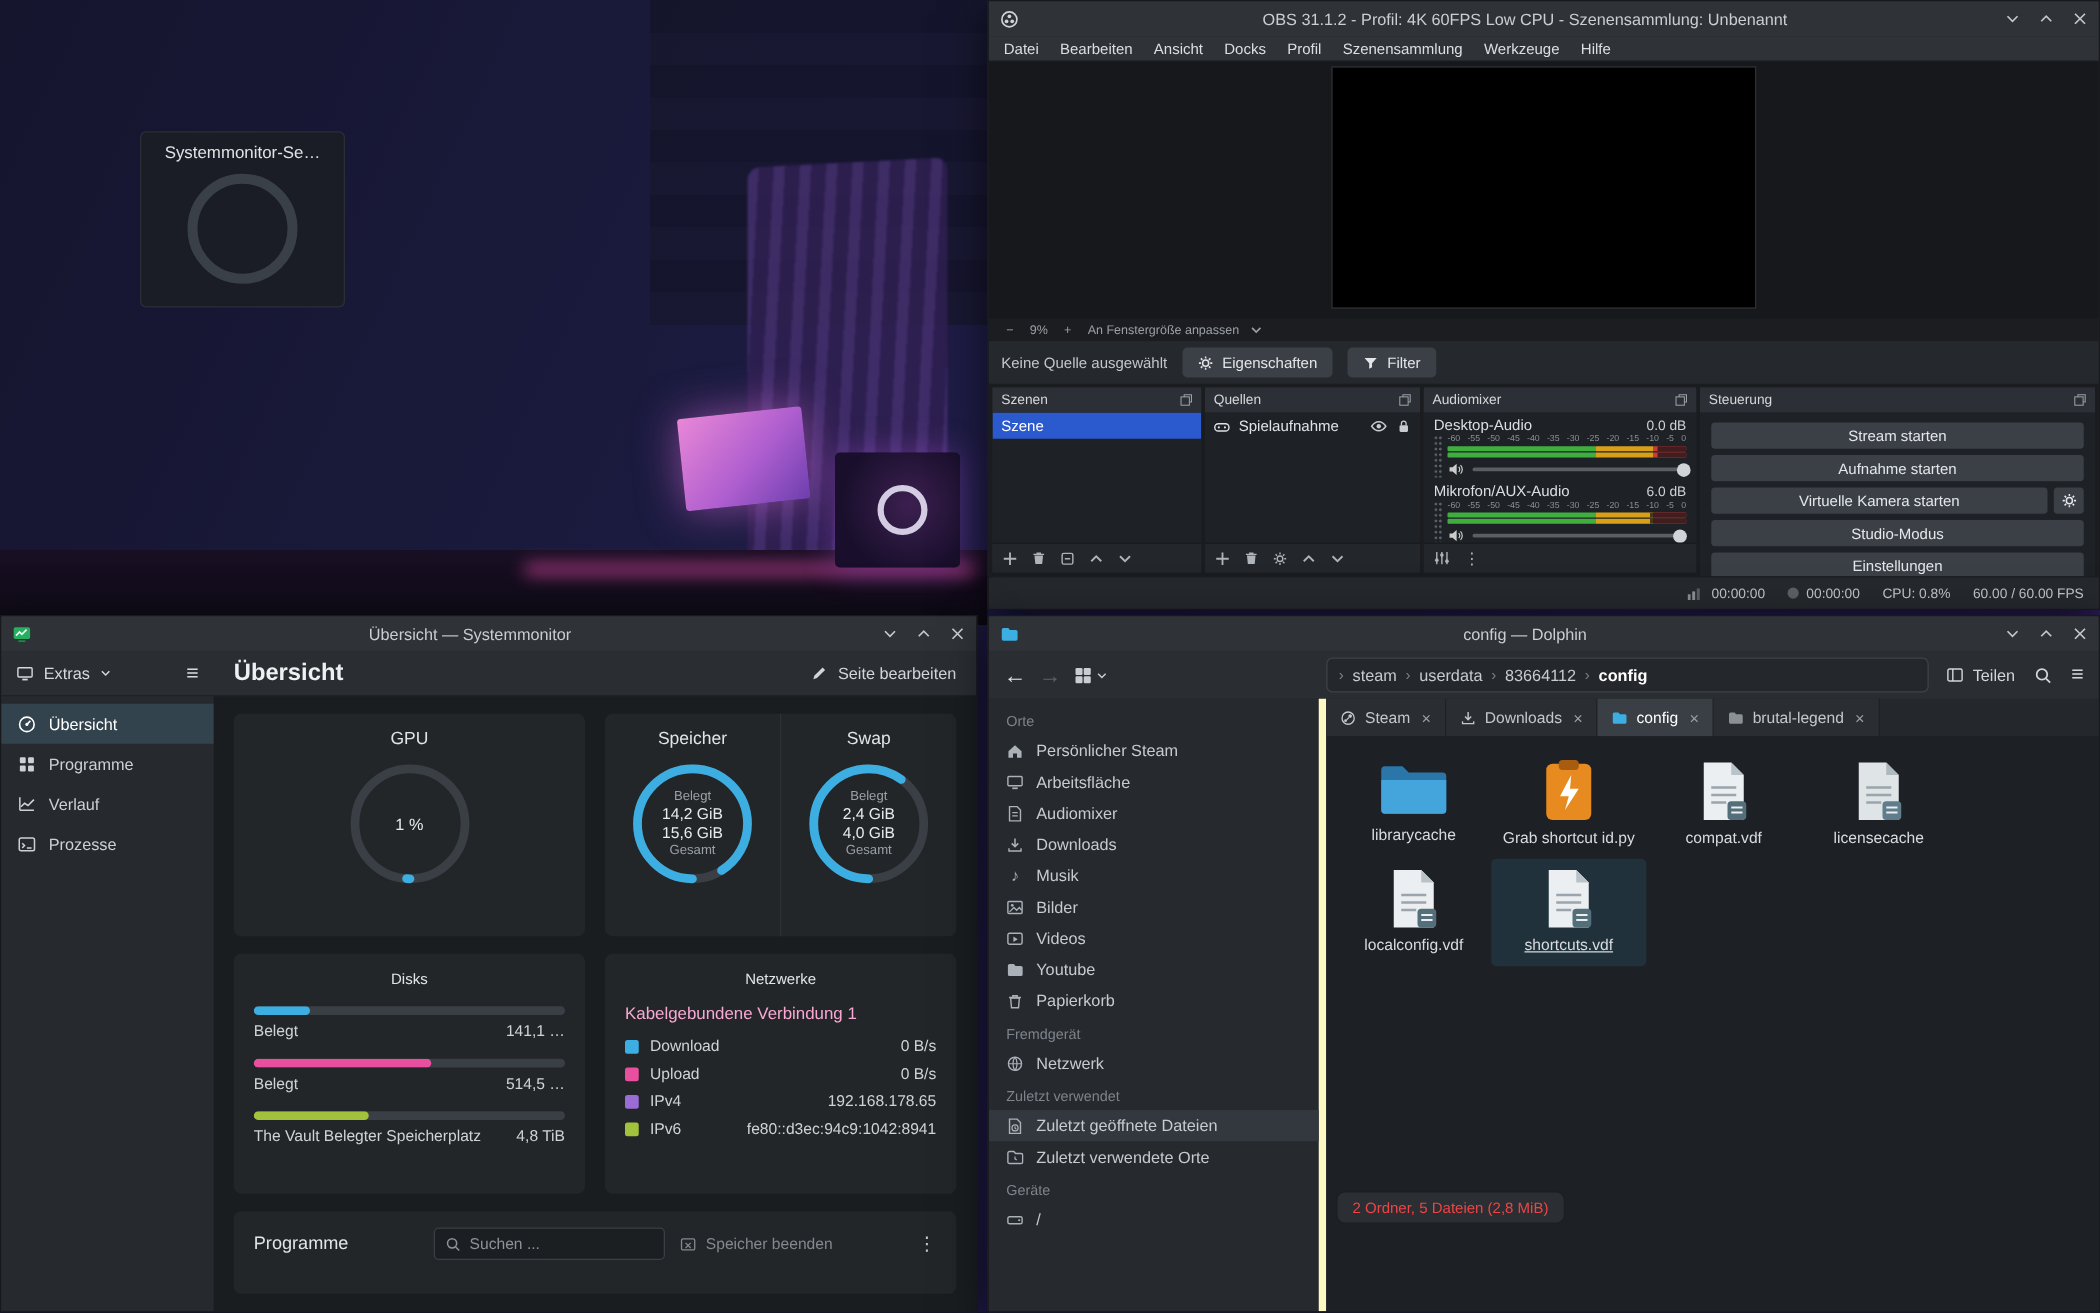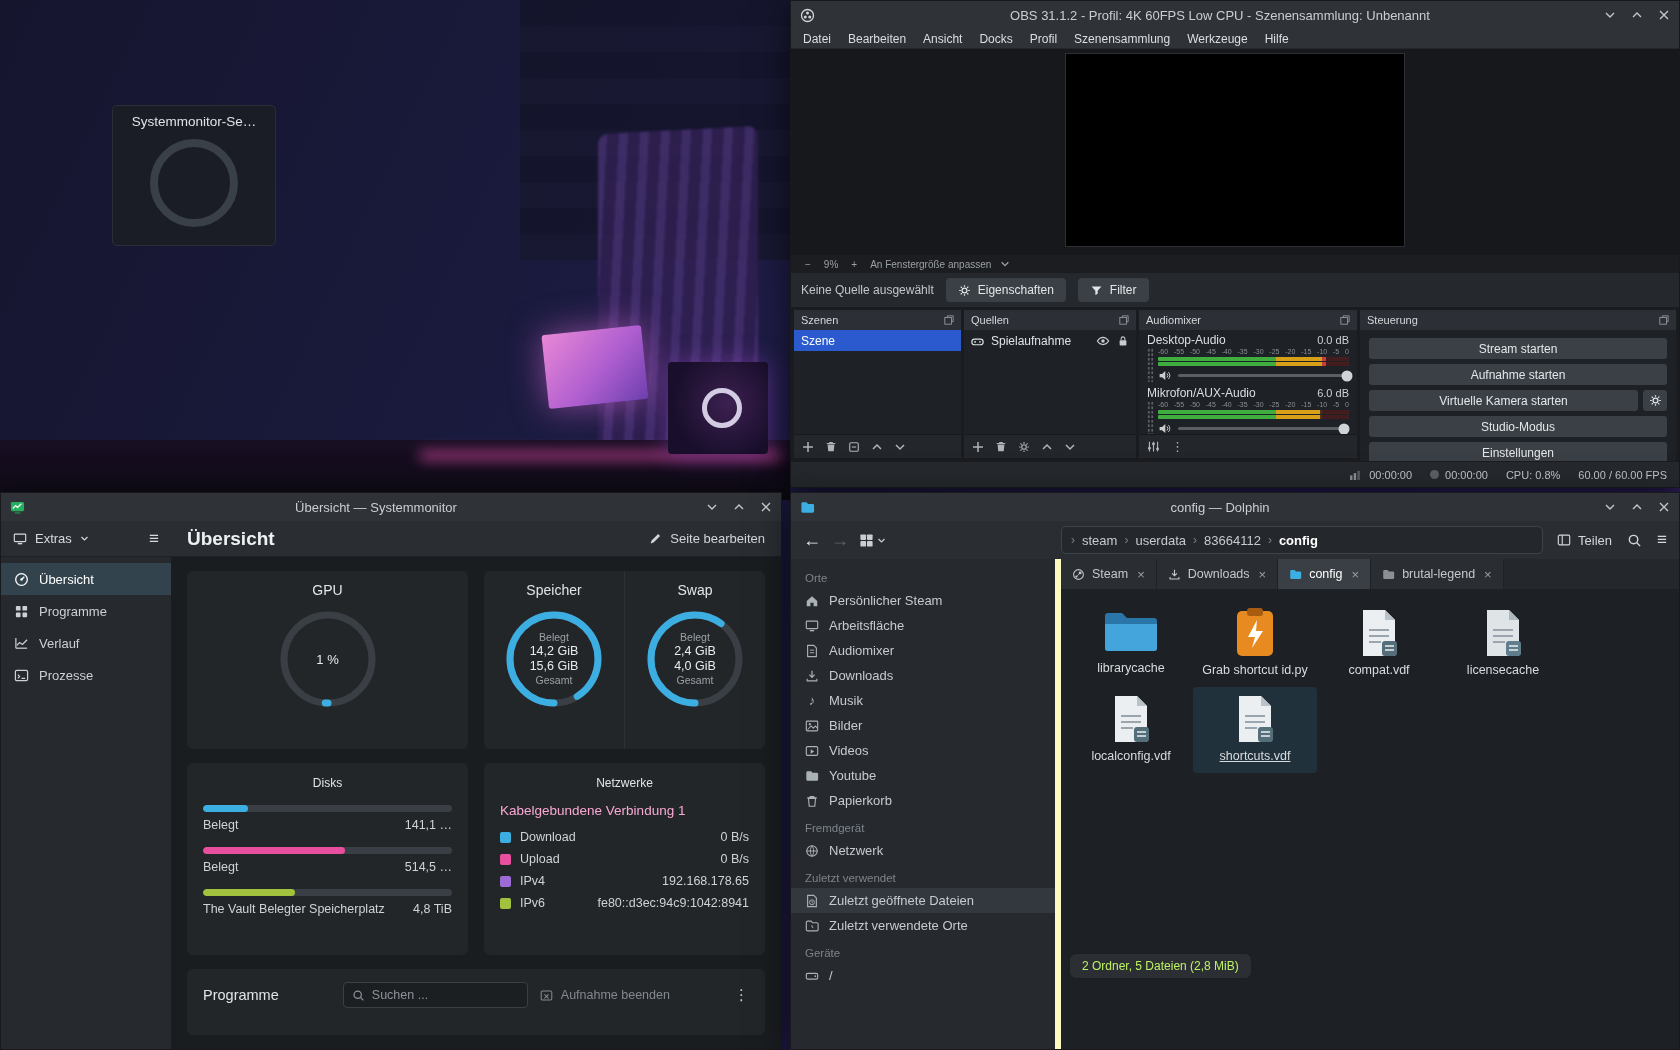--- a/index.html
+++ b/index.html
@@ -173,21 +173,21 @@
   .dp-tab .tclose { color:#9aa0a6; font-size:13px; padding-left:2px; }
   .dp-view { flex:1; background:#1d2024; position:relative; padding:12px 8px; }
   .dp-grid { display:grid; grid-template-columns:repeat(4,124px); }
   .dp-item { width:124px; padding:7px 4px 9px; display:flex; flex-direction:column; align-items:center;
     gap:5px; border-radius:4px; }
   .dp-item .label { font-size:12.5px; color:#d8dcdf; text-align:center; line-height:15px;
     max-width:112px; word-break:break-word; }
   .dp-item.selected { background:rgba(61,174,233,.12); }
   .dp-item.selected .label { text-decoration:underline; }
   .dp-statusbubble { position:absolute; left:8px; bottom:70px; background:#2b2f34; border:1px solid #1c1f22;
-    border-radius:7px; padding:5px 12px; font-size:12px; color:#bef264; }
+    border-radius:7px; padding:5px 12px; font-size:12px; color:#ef4444; }
 </style>
 </head>
 <body>
 
 <div class="wallpaper">
   <div class="wp-panel"></div>
   <div class="wp-curtain"></div>
   <div class="wp-desk"></div>
   <div class="wp-glow"></div>
   <div class="wp-mon1"></div>
@@ -695,21 +695,21 @@
                   <circle cx="7" cy="7" r="4.5" fill="none" stroke="#8d939a" stroke-width="1.5"></circle>
                   <path d="M10.5 10.5L14 14" stroke="#8d939a" stroke-width="1.5"></path>
                 </svg>
               <input placeholder="Suchen ..." style="">
             </span>
             <span class="sm-endbtn">
               <svg class="ic" width="13" height="13" viewBox="0 0 16 16">
                   <rect x="1.5" y="2.5" width="13" height="11" rx="1.5" fill="none" stroke="currentColor" stroke-width="1.3"></rect>
                   <path d="M5.5 6.5l5 5M10.5 6.5l-5 5" stroke="currentColor" stroke-width="1.3"></path>
                 </svg>
-              <span>Aufnahme beenden</span>
+              <span>Speicher beenden</span>
             </span>
             <span class="spacer"></span>
             <span style="font-size:15px;color:#c6cbcf">⋮</span>
           </div>
         </div>
       </div>
     </div>
   </div>
 </div>
 

